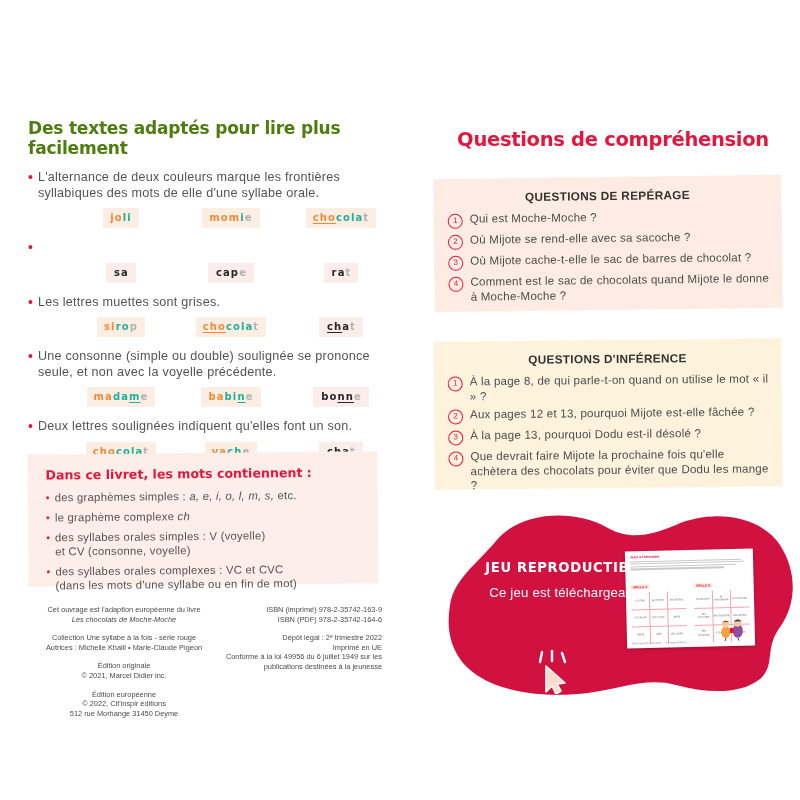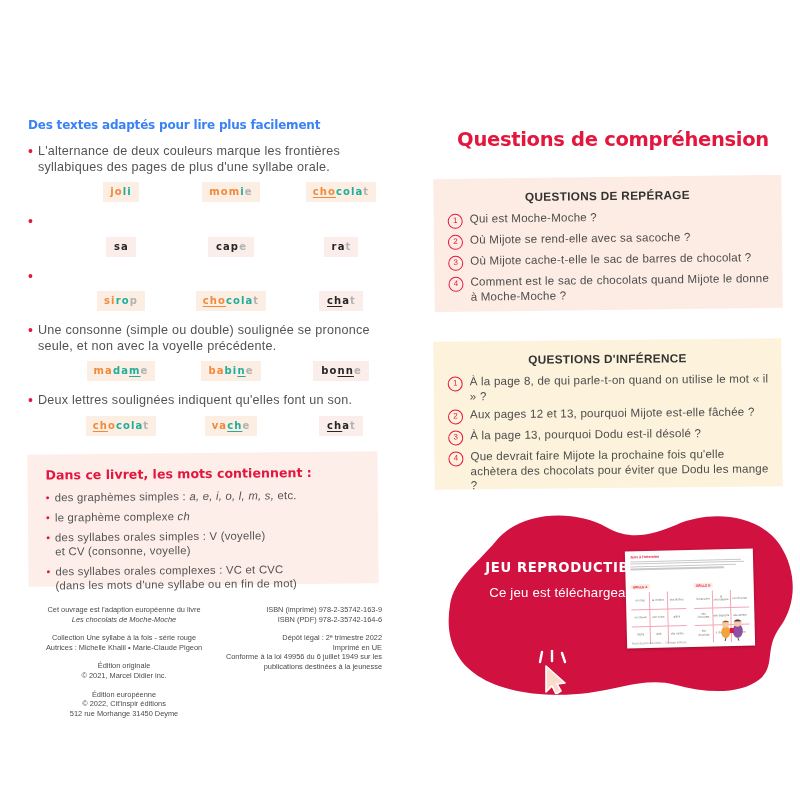--- a/index.html
+++ b/index.html
@@ -22,22 +22,22 @@
   }
 
   
   .left-col {
     position: absolute;
     left: 28px;
     top: 118px;
     width: 372px;
   }
   .section-title {
-    color: #3b82f6;
-    font-size: 12px;
+    color: #4d7c0f;
+    font-size: 17px;
     font-weight: bold;
     letter-spacing: -0.2px;
     margin: 0 0 12px 0;
     font-family: "DejaVu Sans", sans-serif;
   }
   .bullet-row {
     display: flex;
     align-items: flex-start;
     margin-bottom: 5px;
   }
@@ -301,21 +301,21 @@
 </head>
 <body>
 
 <div class="page">
 
   <div class="left-col">
     <div class="section-title">Des textes adaptés pour lire plus facilement</div>
     <div id="rules-host">
         <div class="bullet-row">
           <span class="bullet-dot">•</span>
-          <span class="bullet-text">L'alternance de deux couleurs marque les frontières syllabiques des pages de plus d'une syllabe orale.</span>
+          <span class="bullet-text">L'alternance de deux couleurs marque les frontières syllabiques des mots de elle d'une syllabe orale.</span>
         </div>
         <div class="word-row">
           <div class="word-cell">
             <span class="word"><span class="s-or">jo</span><span class="s-tl">li</span></span>
           </div>
           <div class="word-cell">
             <span class="word"><span class="s-or">mom</span><span class="s-tl">i</span><span class="s-gy">e</span></span>
           </div>
           <div class="word-cell">
             <span class="word"><span class="s-or u">cho</span><span class="s-tl">cola</span><span class="s-gy">t</span></span>
@@ -330,20 +330,21 @@
           </div>
           <div class="word-cell">
             <span class="word plain"><span class="s-bk">cap</span><span class="s-gy">e</span></span>
           </div>
           <div class="word-cell">
             <span class="word plain"><span class="s-bk">ra</span><span class="s-gy">t</span></span>
           </div>
         </div>
         <div class="bullet-row">
           <span class="bullet-dot">•</span>
+          <span class="bullet-text">Les lettres muettes sont grises.</span>
         </div>
         <div class="word-row">
           <div class="word-cell">
             <span class="word"><span class="s-or">si</span><span class="s-tl">ro</span><span class="s-gy">p</span></span>
           </div>
           <div class="word-cell">
             <span class="word"><span class="s-or u">cho</span><span class="s-tl">cola</span><span class="s-gy">t</span></span>
           </div>
           <div class="word-cell">
             <span class="word plain"><span class="s-bk u">ch</span><span class="s-bk">a</span><span class="s-gy">t</span></span>

